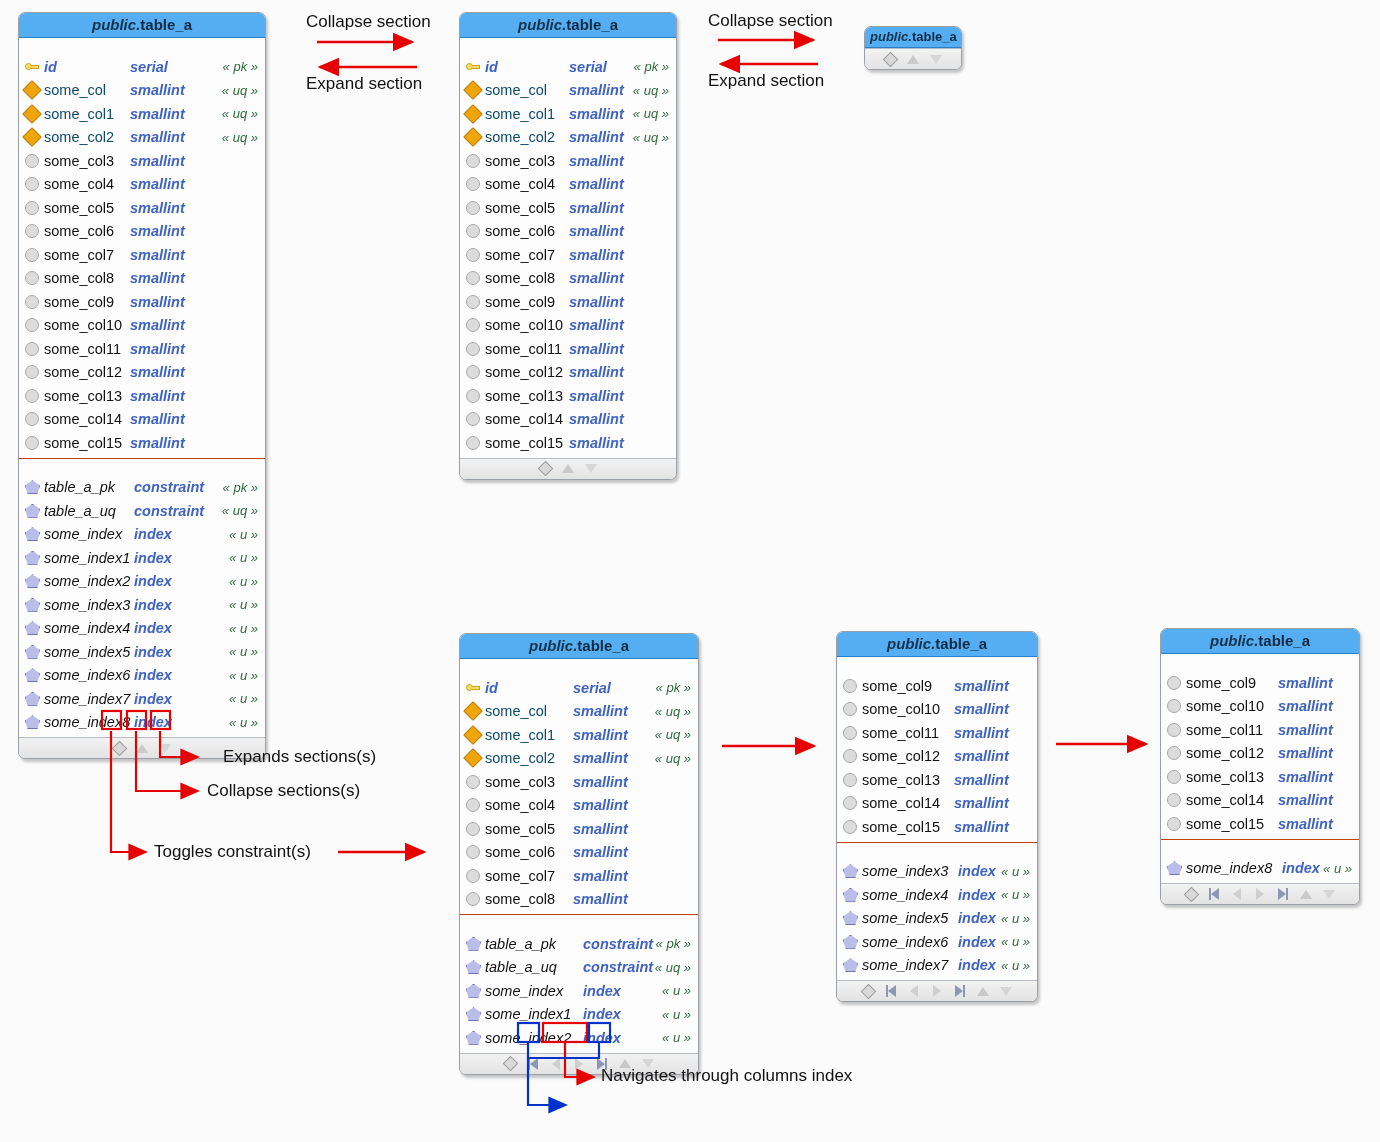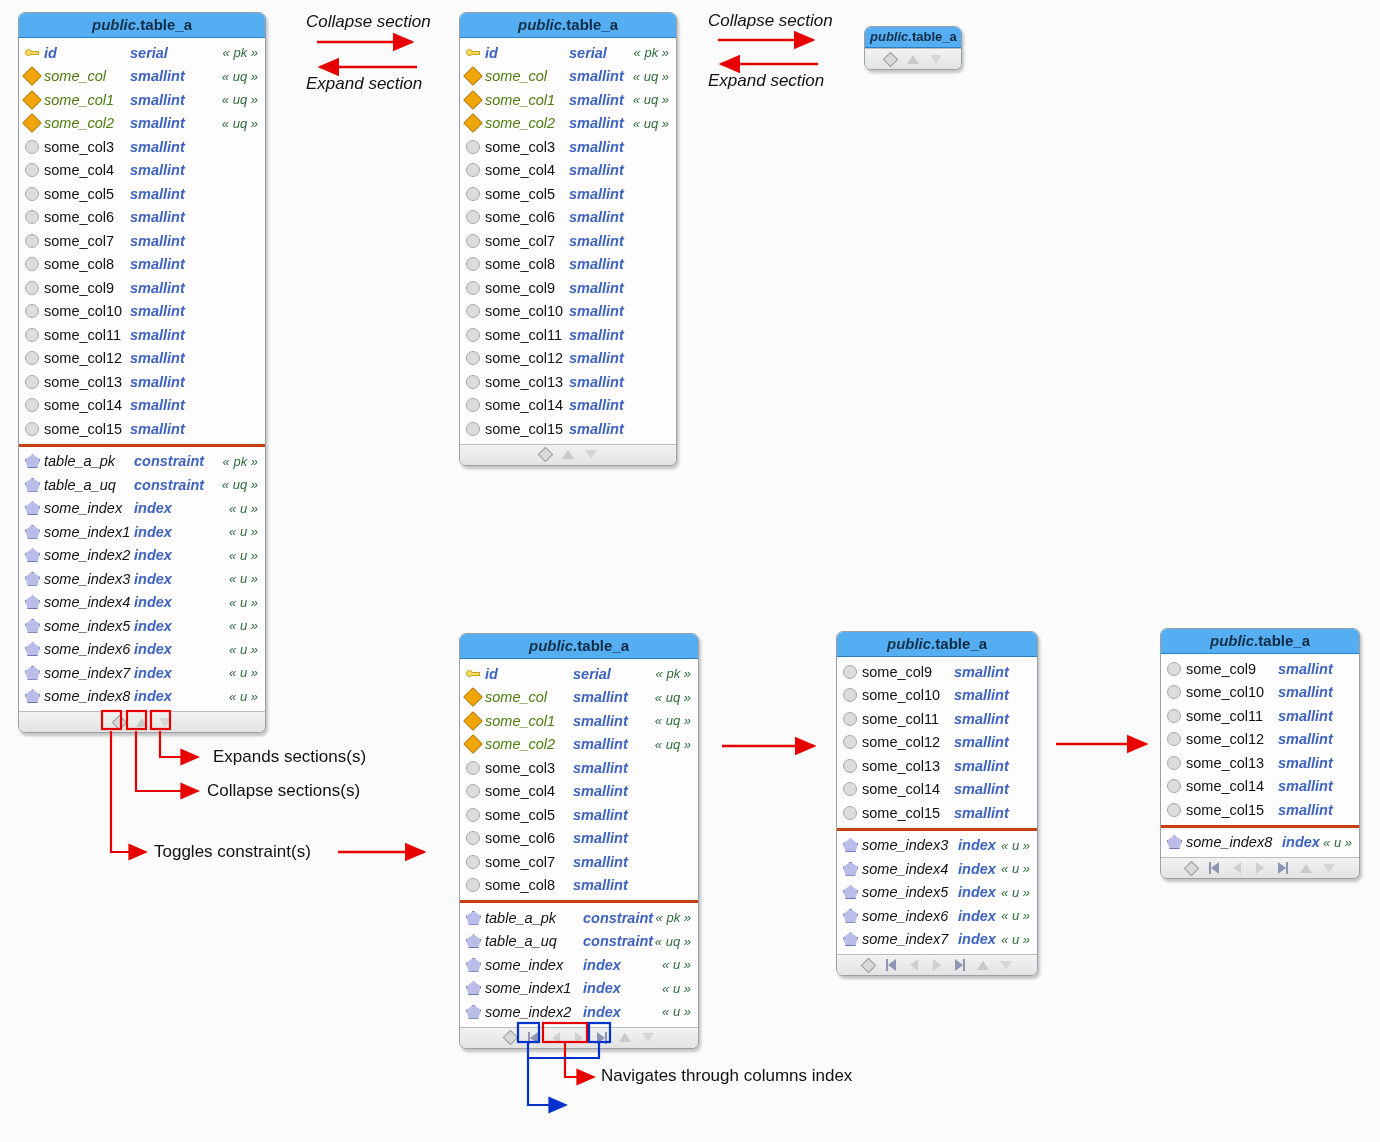--- a/index.html
+++ b/index.html
@@ -29,37 +29,37 @@
     text-align:center;
     font-size:15px;
     color:#0a2a46;
     padding:4px 6px 5px 6px;
     line-height:1.0;
     white-space:nowrap;
   }
   .tbl-hdr .schema{font-style:italic;font-weight:bold;color:#13334d;}
   .tbl-hdr .tname{font-weight:bold;color:#0d2b44;}
 
-  .sect{padding:3px 0 3px 0;}
-  .sect + .sect{border-top:3px solid #c2410c;}
+  .sect{padding:17px 0 3px 0;}
+  .sect + .sect{border-top:1px solid #c2410c;}
 
   .row{
     display:flex;align-items:center;
     height:23.5px;
     padding:0 7px 0 6px;
     box-sizing:border-box;
     white-space:nowrap;
   }
   .row .ic{width:19px;flex:0 0 19px;display:flex;align-items:center;justify-content:flex-start;}
   .row .nm{font-size:14.5px;color:#111;}
   .row .ty{font-size:14.5px;font-style:italic;font-weight:bold;color:#3f63c0;}
   .row .st{font-size:13px;font-style:italic;color:#2f6b3c;margin-left:auto;}
 
   .row.pkrow .nm{font-style:italic;font-weight:bold;color:#3f63c0;}
-  .row.uqrow .nm{font-style:italic;color:#4d7c0f;}
+  .row.uqrow .nm{color:#0c4a6e;}
   .row.xrow  .nm{font-style:italic;color:#111;}
 
   
   .i-key{width:14px;height:11px;position:relative;}
   .i-key:before{
     content:"";position:absolute;left:0;top:2px;width:7px;height:7px;
     border:1.6px solid #caa21c;border-radius:50%;background:#f5dc62;box-sizing:border-box;
   }
   .i-key:after{
     content:"";position:absolute;left:6px;top:4px;width:8px;height:3.6px;
@@ -101,21 +101,21 @@
   .g-last .tri{width:0;height:0;border-top:6px solid transparent;border-bottom:6px solid transparent;border-left:8px solid #8f96b5;}
 
   
   .anno{
     position:absolute;
     font-family:"Liberation Sans", sans-serif;
     font-size:17px;
     color:#111;
     white-space:nowrap;
   }
-  .anno.it{font-style:italic;}
+  .anno.it{}
   svg.overlay{position:absolute;left:0;top:0;width:1380px;height:1142px;pointer-events:none;}
 </style>
 </head>
 <body>
 
 <div class="stage">
 
   <div class="tbl" style="left:18px;top:12px;width:248px;">
     <div class="tbl-hdr">
       <span class="schema">public.</span><span class="tname">table_a</span>
@@ -929,21 +929,21 @@
         </span>
       </div>
   </div>
 
   <div class="anno it" style="left:306px;top:12px;">Collapse section</div>
   <div class="anno it" style="left:306px;top:74px;">Expand section</div>
 
   <div class="anno it" style="left:708px;top:11px;">Collapse section</div>
   <div class="anno it" style="left:708px;top:71px;">Expand section</div>
 
-  <div class="anno" style="left:213px;top:747px;">Expands sections(s)</div>
+  <div class="anno" style="left:223px;top:747px;">Expands sections(s)</div>
   <div class="anno" style="left:207px;top:781px;">Collapse sections(s)</div>
   <div class="anno" style="left:154px;top:842px;">Toggles constraint(s)</div>
 
   <div class="anno" style="left:601px;top:1066px;">Navigates through columns index</div>
 
   <svg class="overlay" viewBox="0 0 1380 1142">
     <defs>
       <marker id="ar" markerWidth="9" markerHeight="9" refX="8" refY="4.5" orient="auto">
         <path d="M0,0.6 L9,4.5 L0,8.4 Z" fill="#e60000"></path>
       </marker>

